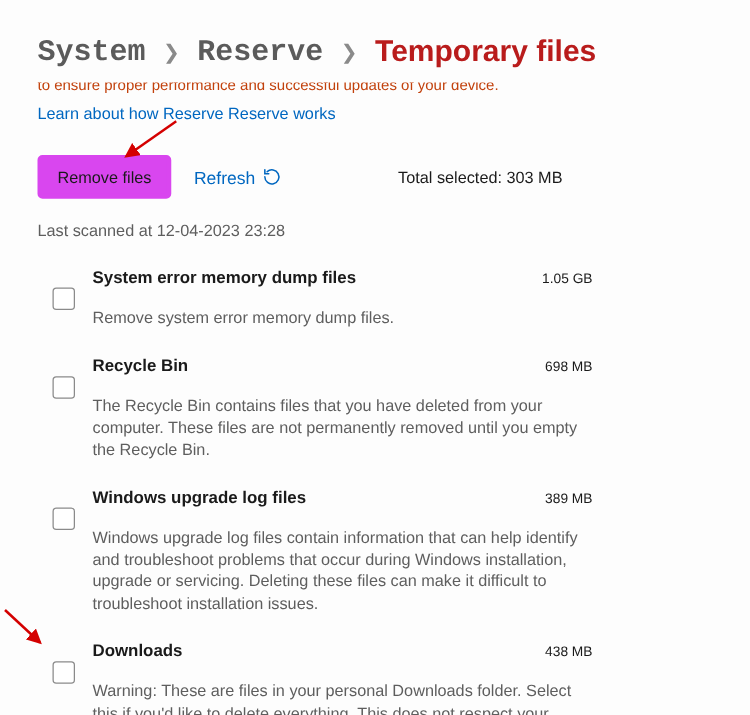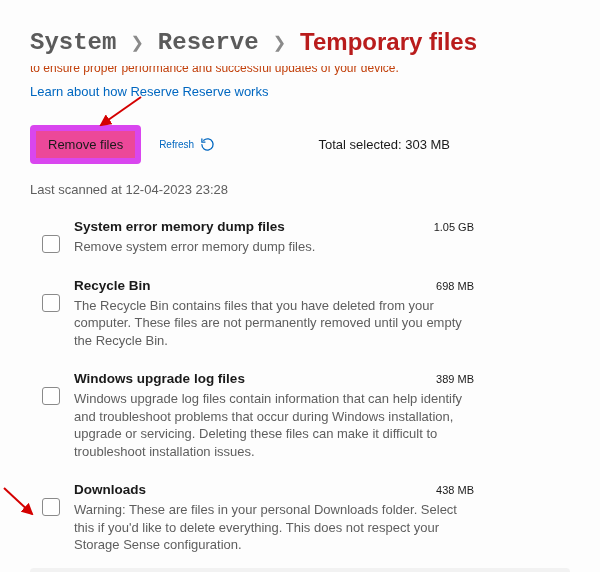--- a/index.html
+++ b/index.html
@@ -46,32 +46,32 @@
     margin-bottom: 26px;
   }
 
   .action-row {
     display: flex;
     align-items: center;
     margin-bottom: 18px;
   }
   .btn {
     font-size: 13px;
-    background: #ec4899;
-    border: 6px solid #d946ef;
+    background: #d946ef;
+    border: 4px solid #d946ef;
     border-radius: 4px;
     padding: 6px 12px;
     cursor: pointer;
     color: #1a1a1a;
   }
   .refresh {
     display: flex;
     align-items: center;
     gap: 6px;
-    font-size: 10px;
+    font-size: 14px;
     color: #0067c0;
     margin-left: 18px;
     cursor: pointer;
   }
   .refresh svg { stroke: #0067c0; }
   .total-selected {
     margin-left: auto;
     font-size: 13px;
     color: #1a1a1a;
     padding-right: 120px;
@@ -129,21 +129,21 @@
     margin-left: auto;
     font-size: 11px;
     color: #1a1a1a;
     padding-right: 90px;
     text-align: center;
   }
   .item-desc {
     font-size: 13px;
     color: #5e5e5e;
     line-height: 1.35;
-    margin-top: 4px;
+    margin-top: 16px;
     max-width: 400px;
   }
 
   
   .arrow {
     position: absolute;
     pointer-events: none;
     z-index: 10;
   }
 </style>

